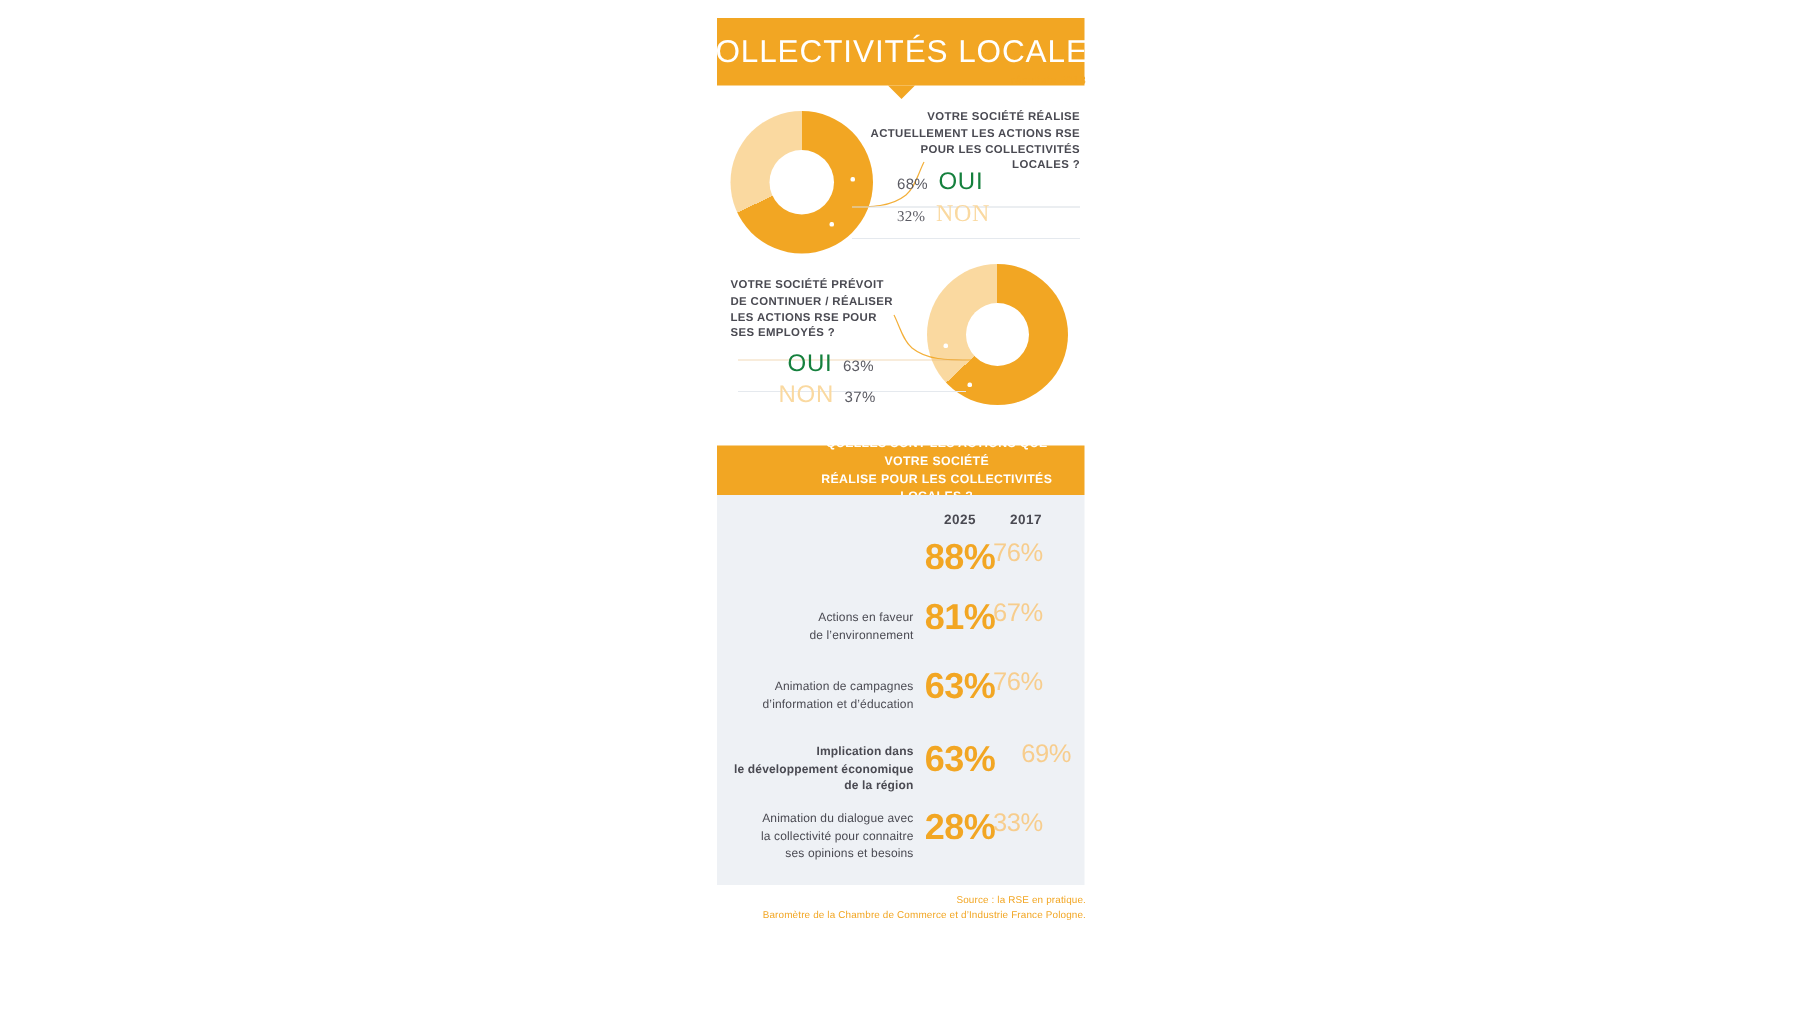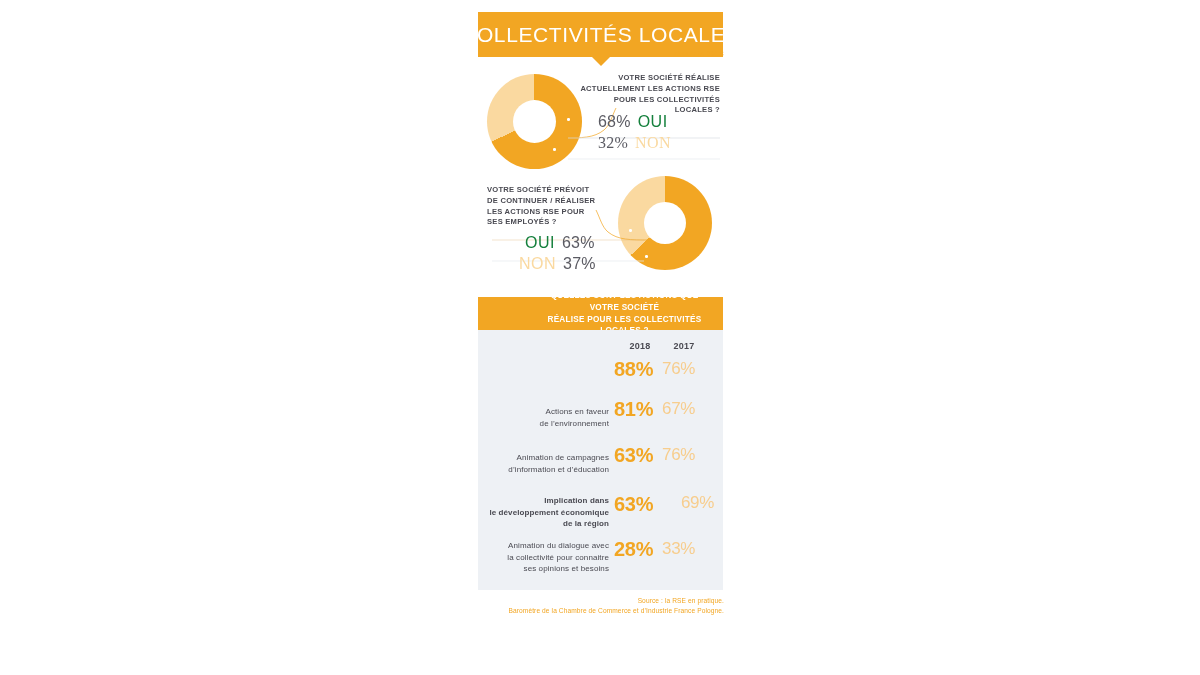--- a/index.html
+++ b/index.html
@@ -75,21 +75,21 @@
     color: #4a4a52;
     letter-spacing: 0.25px;
     text-transform: uppercase;
   }
   .legend-row {
     position: absolute;
     display: flex;
     align-items: baseline;
   }
   .legend-pct {
-    font-size: 16px;
+    font-size: 10px;
     color: #5b5b63;
     letter-spacing: 0.2px;
   }
   .legend-word {
     font-size: 16px;
     letter-spacing: 0.5px;
   }
   .word-oui { color: #15803d; }
   .word-non { color: #fad9a0; }
 
@@ -139,22 +139,22 @@
     width: 146px;
     text-align: right;
     font-size: 8px;
     line-height: 1.45;
     color: #4a4a52;
     letter-spacing: 0.1px;
   }
   .trow .v2018 {
     position: absolute;
     left: 136px; width: 52px;
-    text-align: left;
-    font-size: 20px;
+    text-align: center;
+    font-size: 24px;
     font-weight: bold;
     color: #f2a623;
     letter-spacing: -0.3px;
   }
   .trow .v2017 {
     position: absolute;
     left: 184px; width: 52px;
     text-align: left;
     font-size: 17px;
     color: #f7cd8d;
@@ -248,21 +248,21 @@
     <div class="title">
       <div>QUELLES SONT LES ACTIONS QUE VOTRE SOCIÉTÉ</div>
       <div>RÉALISE POUR LES COLLECTIVITÉS LOCALES ?</div>
     </div>
     <span class="notch"></span>
   </div>
 
   <div id="table-panel">
 
     <div class="col-headers">
-      <span class="col-head y2018">2018</span>
+      <span class="col-head y2018">2025</span>
       <span class="col-head y2017">2017</span>
     </div>
 
     <div class="trow" style="top:28px; height:46px;">
       <span class="v2018" style="top:0px;">88%</span>
       <span class="v2017" style="top:1px;">76%</span>
     </div>
 
     <div class="trow" style="top:74px; height:46px;">
       <div class="label" style="top:2px;">

